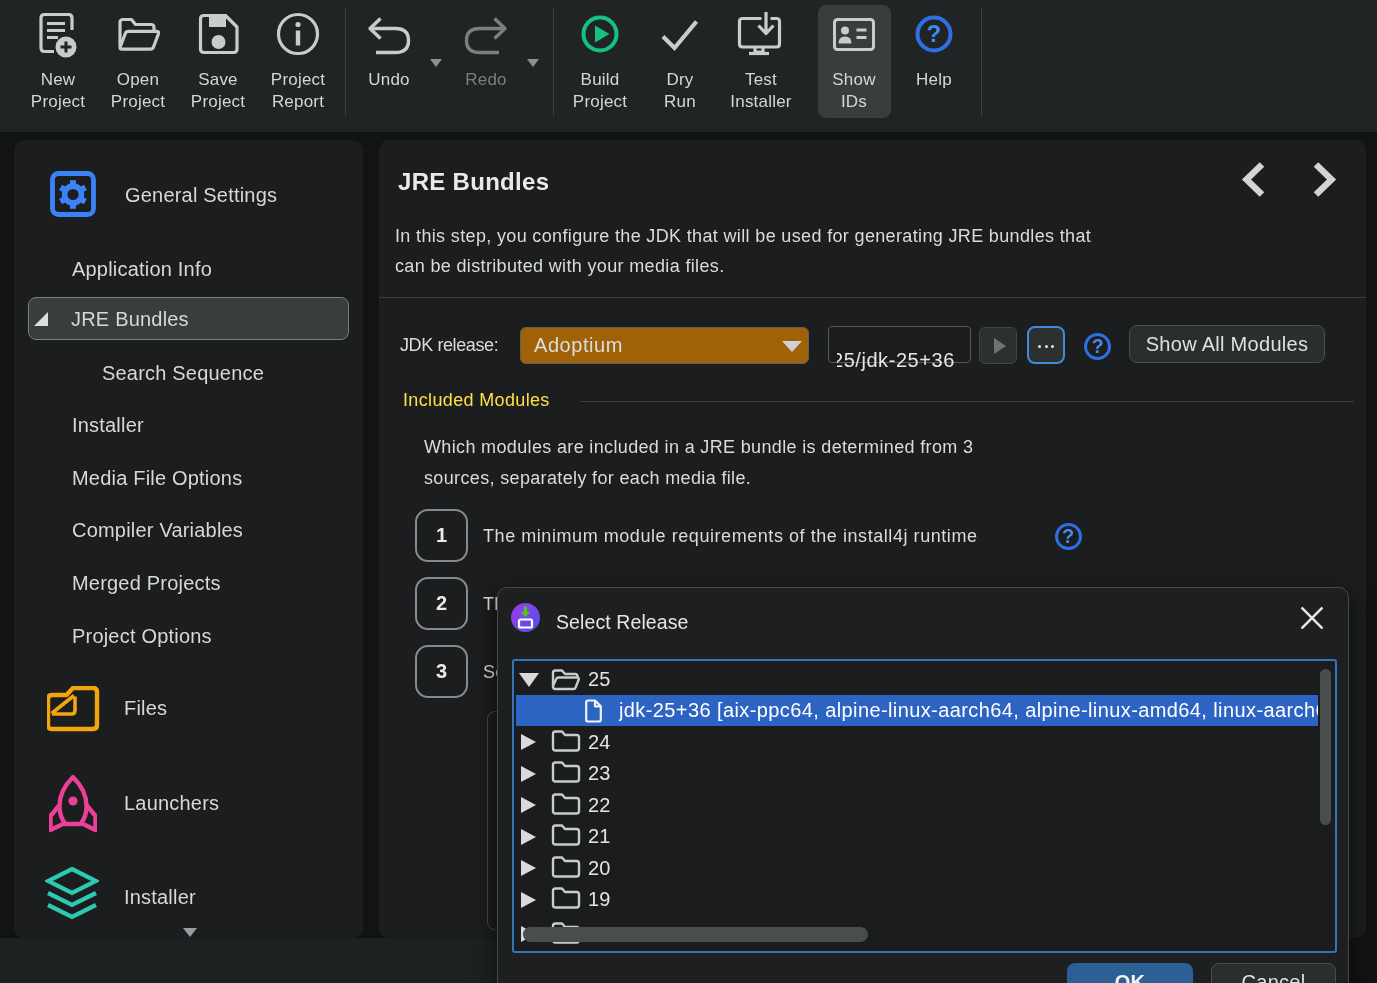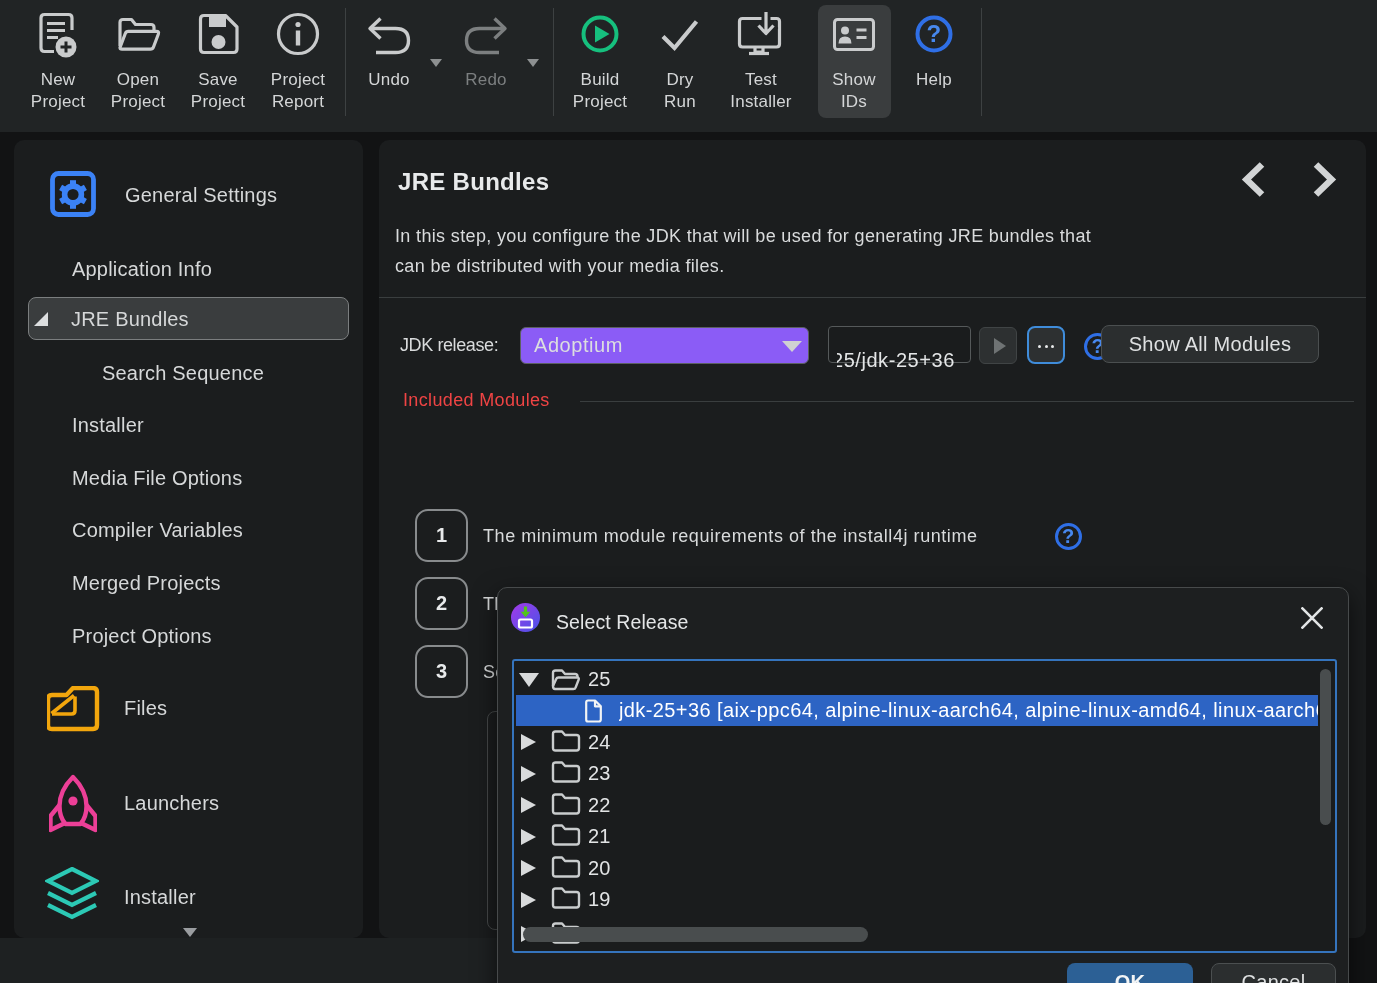--- a/index.html
+++ b/index.html
@@ -213,42 +213,44 @@
   <div class="abs" style="left:19px;top:25px;color:#e8eaeb;font-size:24px;font-weight:bold;line-height:34px;letter-spacing:0.3px">JRE Bundles</div>
   <svg class="abs" style="left:855px;top:15px" width="120" height="50" viewBox="0 0 120 50" fill="none" stroke="#d2d4d5" stroke-width="6.5">
     <path d="M28,9.5 L12.5,24.5 L28,39.5"></path>
     <path d="M82,9.5 L97.5,24.5 L82,39.5"></path>
   </svg>
   <div class="ctext" style="left:16px;top:81px">In this step, you configure the JDK that will be used for generating JRE bundles that
 can be distributed with your media files.</div>
   <div class="abs" style="left:0;top:157px;width:987px;height:1px;background:#3a3e3f"></div>
 
   <div class="ctext" style="left:21px;top:190px;letter-spacing:-0.4px">JDK release:</div>
-  <div class="abs" style="left:141px;top:187px;width:289px;height:37px;background:#8b5cf6;border:1.5px solid #5c6061;border-radius:6px">
+  <div class="abs" style="left:141px;top:187px;width:289px;height:37px;background:#a16207;border:1.5px solid #5c6061;border-radius:6px">
     <div class="abs" style="left:13px;top:3px;color:#dcdedf;font-size:20px;line-height:29px;letter-spacing:0.55px">Adoptium</div>
     <div class="abs" style="right:6px;top:13px;width:0;height:0;border-left:10.5px solid transparent;border-right:10.5px solid transparent;border-top:11px solid #cfd1d2"></div>
   </div>
   <div class="abs" style="left:449px;top:186px;width:143px;height:37px;background:#1a1c1d;border:1.5px solid #55595a;border-radius:4px">
     <div class="abs" style="left:8px;top:19px;width:128px;height:29px;overflow:hidden">
       <div class="abs" style="left:-5px;top:0;color:#e4e6e7;font-size:20px;line-height:29px;letter-spacing:0.55px;white-space:pre">25/jdk-25+36</div>
     </div>
   </div>
   <div class="abs" style="left:600px;top:187px;width:38px;height:37px;background:#2d3031;border:1px solid #404445;border-radius:6px">
     <div class="abs" style="left:14px;top:10px;width:0;height:0;border-top:8px solid transparent;border-bottom:8px solid transparent;border-left:12px solid #6f7374"></div>
   </div>
   <div class="abs" style="left:648px;top:186px;width:38px;height:38px;background:#2d3031;border:2px solid #3f8cda;border-radius:8px">
     <div class="abs" style="left:9px;top:16.5px;width:3.4px;height:3.4px;border-radius:2px;background:#e8eaeb"></div>
     <div class="abs" style="left:15.5px;top:16.5px;width:3.4px;height:3.4px;border-radius:2px;background:#e8eaeb"></div>
     <div class="abs" style="left:22px;top:16.5px;width:3.4px;height:3.4px;border-radius:2px;background:#e8eaeb"></div>
   </div>
   <div class="abs" style="left:705px;top:192.5px;width:27px;height:27px;border:3.2px solid #2f6fe6;border-radius:50%;color:#4788ee;font-size:20px;font-weight:bold;text-align:center;line-height:21.5px">?</div>
-  <div class="btn" style="left:722px;top:185px;width:218px;height:38px;line-height:36px">Show All Modules</div>
-
-  <div class="ctext" style="left:24px;top:245px;color:#ef4444">Included Modules</div>
+  <div class="btn" style="left:750px;top:185px;width:196px;height:38px;line-height:36px">Show All Modules</div>
+
+  <div class="ctext" style="left:24px;top:245px;color:#fde047">Included Modules</div>
   <div class="abs" style="left:201px;top:261px;width:774px;height:1px;background:#3a3e3f"></div>
+  <div class="ctext" style="left:45px;top:292px;line-height:31px">Which modules are included in a JRE bundle is determined from 3
+sources, separately for each media file.</div>
 
   <div class="badge" style="top:369px;line-height:49px">1</div>
   <div class="ctext" style="left:104px;top:381px;letter-spacing:0.56px">The minimum module requirements of the install4j runtime</div>
   <div class="abs" style="left:675.5px;top:382.5px;width:27px;height:27px;border:3.2px solid #2f6fe6;border-radius:50%;color:#4788ee;font-size:20px;font-weight:bold;text-align:center;line-height:21.5px">?</div>
 
   <div class="badge" style="top:437px;line-height:49px">2</div>
   <div class="ctext" style="left:104px;top:449px">The</div>
   <div class="badge" style="top:505px;line-height:49px">3</div>
   <div class="ctext" style="left:104px;top:517px">Se</div>
   <div class="abs" style="left:108px;top:571px;width:600px;height:219px;border:1.5px solid #46494a;border-radius:8px"></div>

